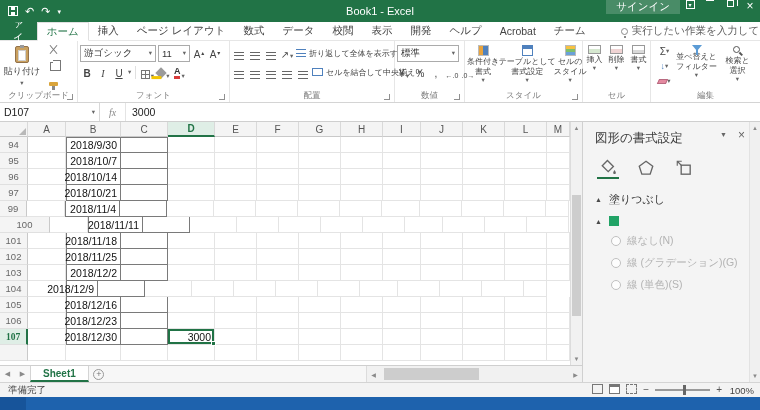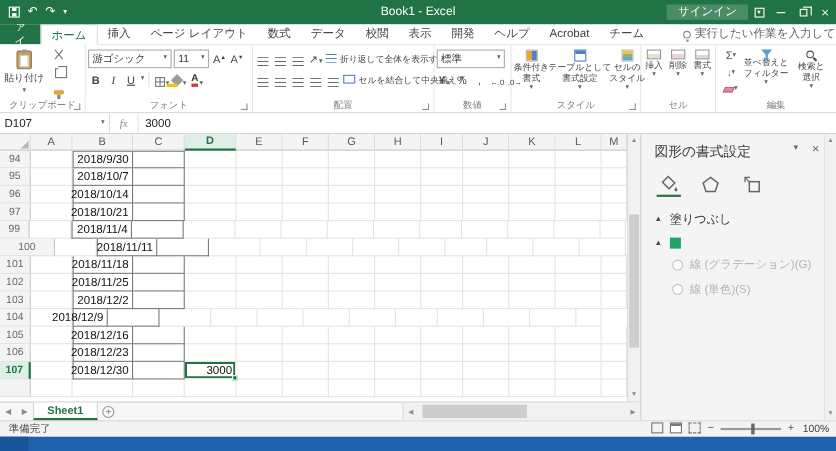--- a/index.html
+++ b/index.html
@@ -9,21 +9,21 @@
 
   
   .titlebar{height:22px;background:#217346;display:flex;align-items:center;position:relative;color:#fff}
   .qat{display:flex;align-items:center;gap:7px;padding-left:8px;z-index:2}
   .ic-floppy{width:10px;height:10px;border:1px solid #fff;position:relative;display:inline-block}
   .ic-floppy:before{content:"";position:absolute;left:2px;top:0;width:4px;height:3px;background:#fff}
   .ic-floppy:after{content:"";position:absolute;left:2px;bottom:0;width:4px;height:3px;background:#fff}
   .qat .arr{font-size:11px;line-height:1;color:#fff}
   .qat .dd{font-size:7px;color:#fff}
   .tb-title{position:absolute;left:0;right:0;text-align:center;font-size:11px;pointer-events:none}
-  .tb-right{margin-left:auto;display:flex;align-items:center;height:100%;z-index:2}
+  .tb-right{margin-left:auto;display:flex;align-items:flex-start;height:100%;z-index:2}
   .signin{background:rgba(255,255,255,.18);display:flex;align-items:center;padding:0 10px;font-size:10.5px}
   .wbtn{width:20px;display:flex;align-items:center;justify-content:center}
   .ic-ribopt{width:9px;height:9px;border:1px solid #fff;display:flex;align-items:center;justify-content:center;font-size:6px}
   .ic-min{width:8px;height:1px;background:#fff;display:inline-block}
   .ic-restore{width:7px;height:7px;border:1px solid #fff;position:relative;display:inline-block}
   .ic-restore:before{content:"";position:absolute;left:2px;top:-3px;width:7px;height:7px;border:1px solid #fff;border-left:none;border-bottom:none}
   .ic-close{font-size:12px;line-height:1}
 
   
   .tabrow{height:18px;background:#fff;display:flex;align-items:stretch;font-size:10.5px;color:#444}
@@ -662,21 +662,21 @@
               <div class="cell" style="width: 42px;"></div>
               <div class="cell" style="width: 42px;"></div>
               <div class="cell" style="width: 42px;"></div>
               <div class="cell" style="width: 38px;"></div>
               <div class="cell" style="width: 42px;"></div>
               <div class="cell" style="width: 42px;"></div>
               <div class="cell" style="width: 42px;"></div>
               <div class="cell" style="width: 23px;"></div>
             </div>
             <div class="grow">
-              <div class="rowhead sel" style="width: 28px;">107</div>
+              <div class="rowhead sel" style="width: 28px; font-family: Liberation Serif, serif;">107</div>
               <div class="cell" style="width: 38px;"></div>
               <div class="cell boxed bl num" style="width: 55px;">2018/12/30</div>
               <div class="cell boxed" style="width: 47px;"></div>
               <div class="cell selcell num" style="width: 47px;">3000<i class="fillhandle"></i></div>
               <div class="cell" style="width: 42px;"></div>
               <div class="cell" style="width: 42px;"></div>
               <div class="cell" style="width: 42px;"></div>
               <div class="cell" style="width: 42px;"></div>
               <div class="cell" style="width: 38px;"></div>
               <div class="cell" style="width: 42px;"></div>
@@ -756,20 +756,24 @@
       <i class="tri">▲</i>
       <span class="psec-label">塗りつぶし</span>
     </div>
     <div class="psec">
       <i class="tri">▲</i>
       <i class="swatch"></i>
     </div>
     <div class="plist">
         <div class="radio-row">
           <i class="radio"></i>
+          <span class="radio-label">線なし(N)</span>
+        </div>
+        <div class="radio-row">
+          <i class="radio"></i>
           <span class="radio-label">線 (グラデーション)(G)</span>
         </div>
         <div class="radio-row">
           <i class="radio"></i>
           <span class="radio-label">線 (単色)(S)</span>
         </div>
       </div>
     <div class="pane-scroll">
       <span class="sarrow">▲</span>
       <span class="sarrow">▼</span>

